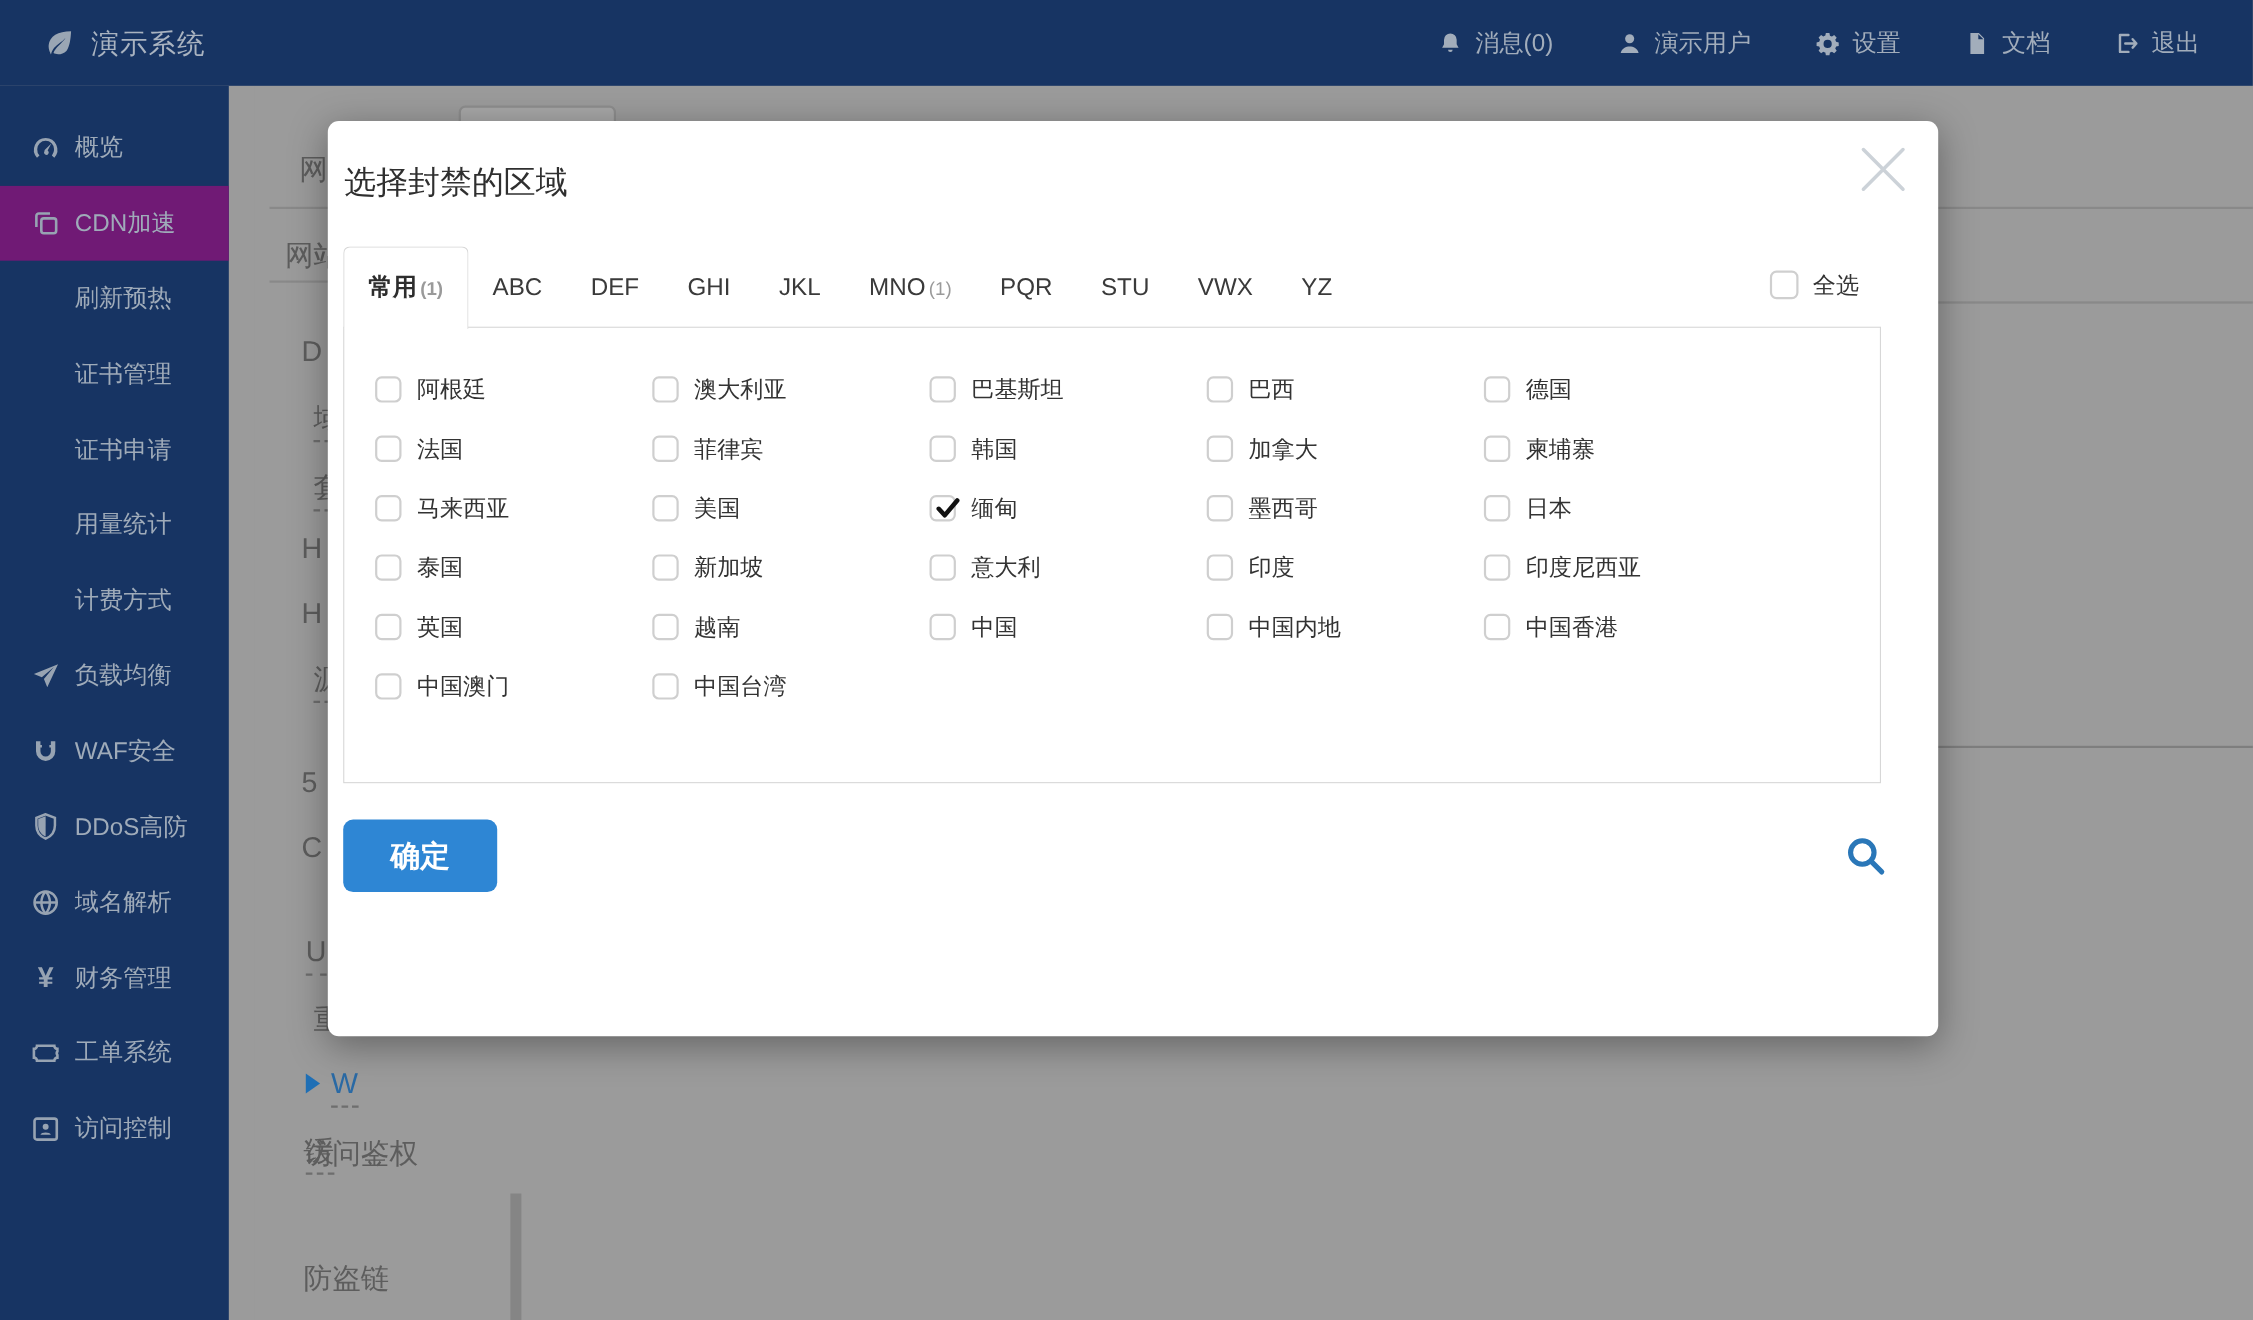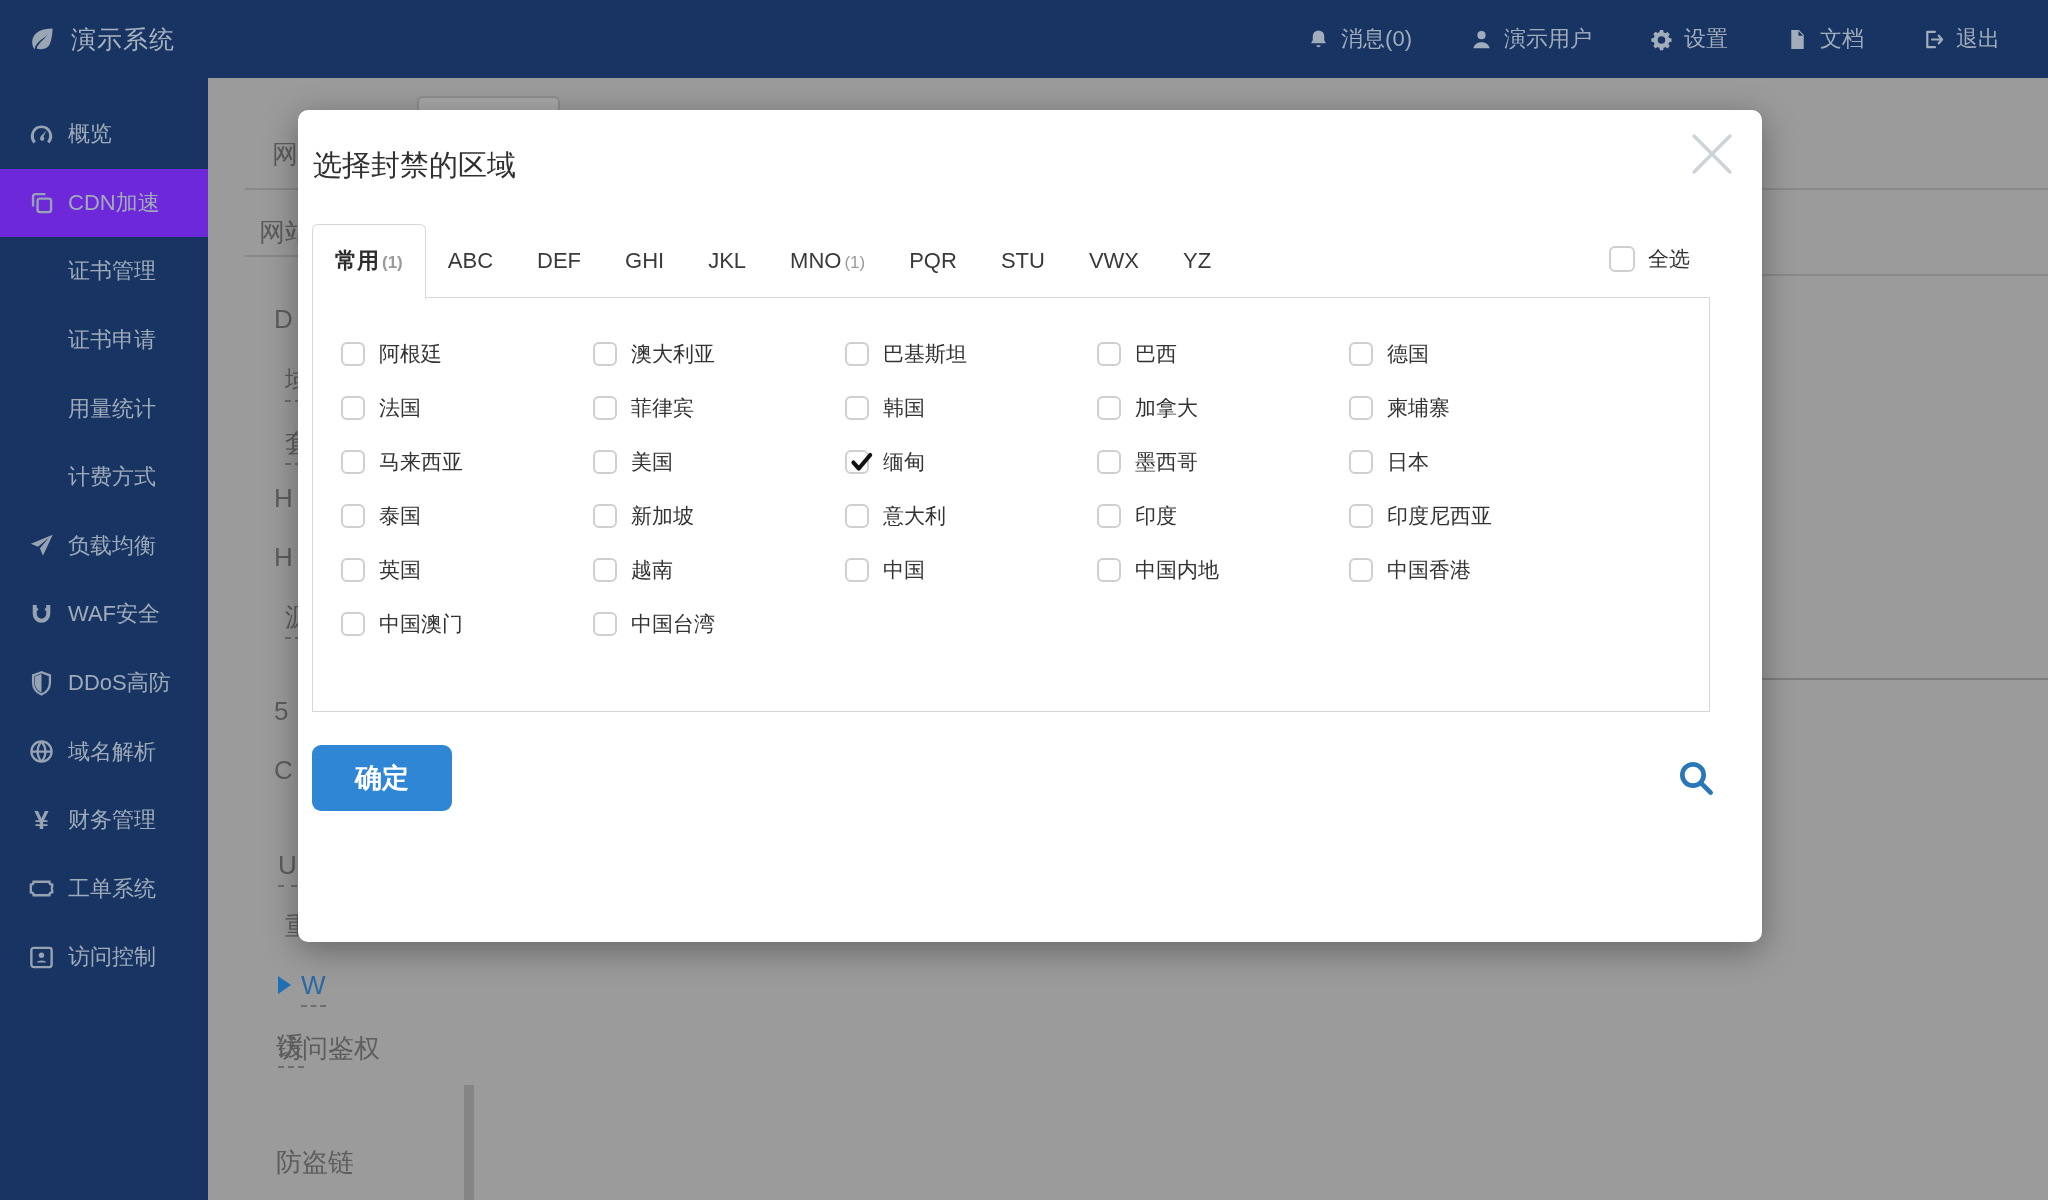--- a/index.html
+++ b/index.html
@@ -4,34 +4,34 @@
 <style>
   html,body{margin:0;padding:0;}
   body{
     width:2048px;height:1200px;position:relative;overflow:hidden;
     font-family:"Liberation Sans","DejaVu Sans",sans-serif;
     background:#9b9b9b;
   }
   
   .navbar{position:absolute;left:0;top:0;width:2048px;height:78px;background:#173463;z-index:6;
     display:flex;align-items:center;}
-  .brand{display:flex;align-items:center;gap:14px;padding-left:27px;color:#a9b3c0;}
+  .brand{display:flex;align-items:center;gap:14px;padding-left:39px;color:#a9b3c0;}
   .brand .logo{width:30px;height:30px;color:#9aa6b4;}
   .brand .brand-text{font-size:25px;letter-spacing:1px;}
   .nav-right{margin-left:auto;display:flex;align-items:center;gap:58px;padding-right:48px;}
   .nav-item{display:flex;align-items:center;gap:11px;color:#a2adbb;font-size:22px;cursor:pointer;}
   .nav-item svg{width:23px;height:23px;}
   
   .sidebar{position:absolute;left:0;top:78px;width:208px;height:1122px;background:#173463;z-index:5;}
   .side-list{padding-top:22px;}
   .side-item{height:68.6px;display:flex;align-items:center;color:#9fabb9;font-size:22px;cursor:pointer;}
   .side-item .ic{width:27px;height:27px;margin-left:28px;margin-right:13px;flex:0 0 auto;
     display:flex;align-items:center;justify-content:center;color:#97a3b2;font-size:24px;font-weight:bold;}
   .side-item.sub{padding-left:68px;}
-  .side-item.active{background:#6d28d9;}
+  .side-item.active{background:#701a75;}
   
   .content-bg{position:absolute;left:231px;top:78px;width:1817px;height:1122px;background:#9b9b9b;z-index:1;}
   .bg-frag{position:absolute;color:#5d5d5d;font-size:26px;white-space:nowrap;}
   .bg-frag .dashed{border-bottom:2px dashed #6e6e6e;padding-bottom:5px;}
   .bg-frag.blue{color:#2a6aa5;}
   .bg-frag .tri{display:inline-block;width:0;height:0;border-left:13px solid #1f6fb5;
     border-top:9px solid transparent;border-bottom:9px solid transparent;margin-right:10px;}
   .bg-line{position:absolute;height:2px;background:#898989;}
   .bg-line.dark{background:#7e7e7e;}
   .bg-btn-sliver{position:absolute;left:186px;top:18px;width:139px;height:22px;background:#a7a7a7;
@@ -137,20 +137,23 @@
         <span>概览</span>
       </div>
       <div class="side-item  active">
         <span class="ic">
           <svg viewBox="0 0 24 24" fill="none" stroke="currentColor" stroke-width="2.1" stroke-linejoin="round">
             <rect x="8.5" y="8.5" width="12" height="12" rx="2"></rect>
             <path d="M15.5 4.5h-9a2 2 0 0 0-2 2v9"></path>
           </svg>
         </span>
         <span>CDN加速</span>
+      </div>
+      <div class="side-item sub">
+        <span>刷新预热</span>
       </div>
       <div class="side-item sub">
         <span>证书管理</span>
       </div>
       <div class="side-item sub">
         <span>证书申请</span>
       </div>
       <div class="side-item sub">
         <span>用量统计</span>
       </div>

